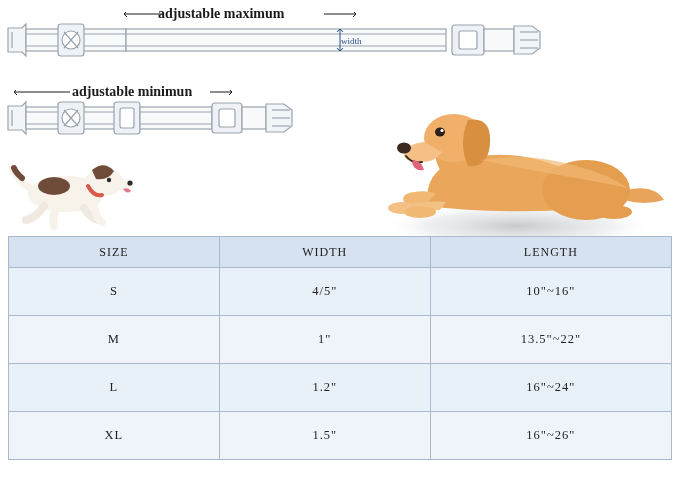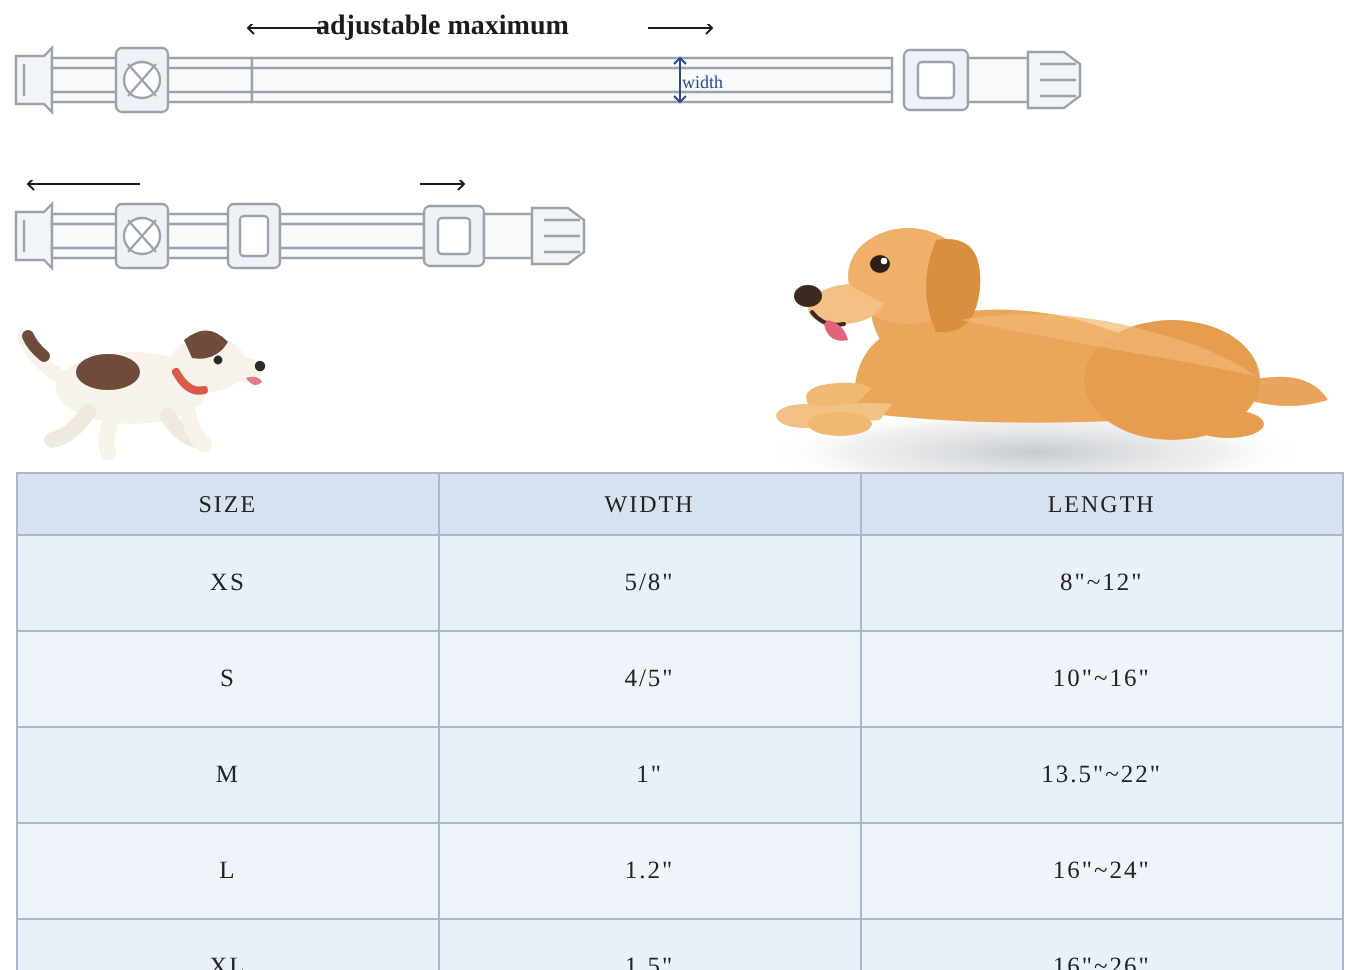--- a/index.html
+++ b/index.html
@@ -132,20 +132,21 @@
 
     <g stroke="#1b1b1b" stroke-width="1">
       <line x1="120" y1="2" x2="160" y2="2"></line>
       <line x1="320" y1="2" x2="352" y2="2"></line>
       <path d="M123,-1 L120,2 L123,5" fill="none"></path>
       <path d="M349,-1 L352,2 L349,5" fill="none"></path>
     </g>
   </svg>
   <div class="width-label">width</div>
 
+  <div class="diag-label" id="label-min">adjustable minimun</div>
 
   <svg class="collar" id="collar-min" width="300" height="56" viewBox="0 0 300 56">
     <g fill="none" stroke="#9aa3ad" stroke-width="1.2">
       <path d="M4,16 L18,16 L22,12 L22,44 L18,40 L4,40 Z" fill="#f2f5f8"></path>
       <path d="M8,20 L8,36"></path>
       <rect x="22" y="17" width="100" height="22" fill="#f7f9fb"></rect>
       <line x1="22" y1="22" x2="122" y2="22"></line>
       <line x1="22" y1="34" x2="122" y2="34"></line>
       <rect x="54" y="12" width="26" height="32" rx="3" fill="#eef2f7"></rect>
       <circle cx="67" cy="28" r="9" fill="#ffffff"></circle>
@@ -252,25 +253,20 @@
     </colgroup>
     <thead>
       <tr>
         <th>SIZE</th>
         <th>WIDTH</th>
         <th>LENGTH</th>
       </tr>
     </thead>
     <tbody>
       <tr>
-        <td>XS</td>
-        <td>5/8"</td>
-        <td>8"~12"</td>
-      </tr>
-      <tr>
         <td>S</td>
         <td>4/5"</td>
         <td>10"~16"</td>
       </tr>
       <tr>
         <td>M</td>
         <td>1"</td>
         <td>13.5"~22"</td>
       </tr>
       <tr>

